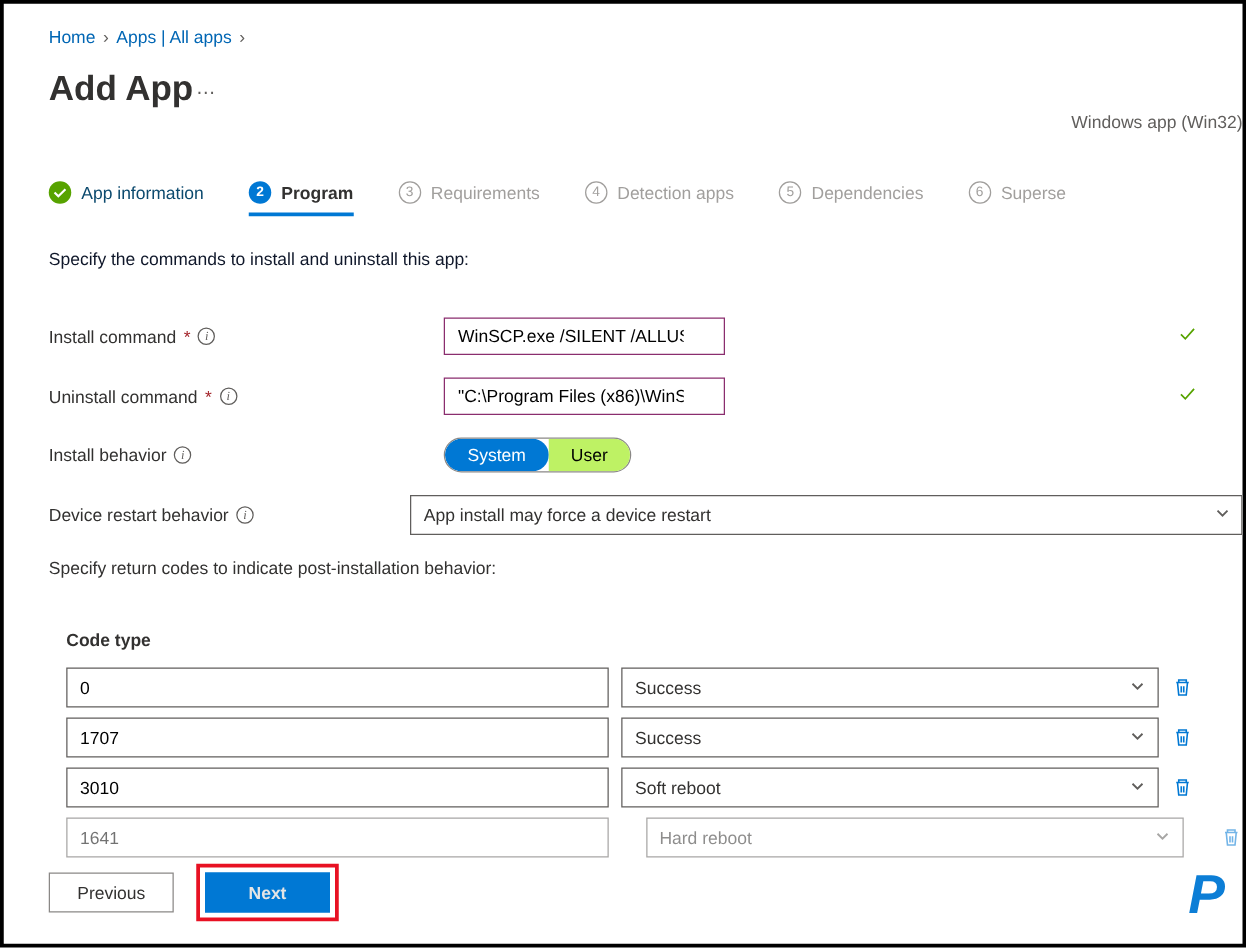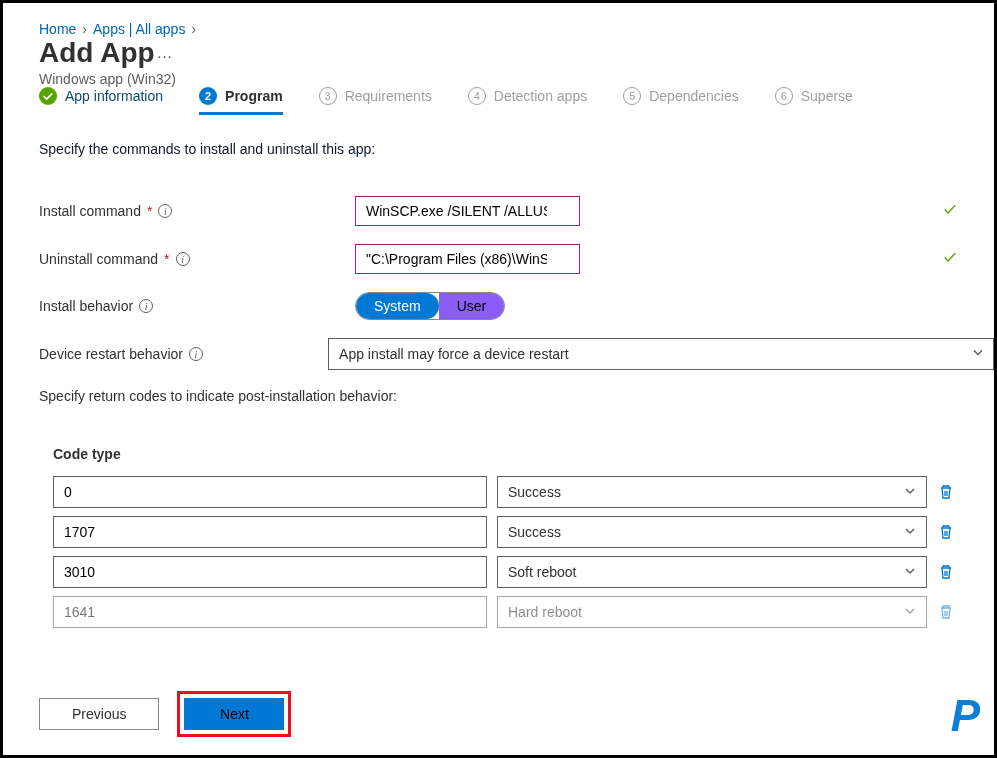--- a/index.html
+++ b/index.html
@@ -17,35 +17,38 @@
   .content-wrap {
     padding: 18px 0 0 36px;
     position: relative;
     height: 100%;
   }
   .breadcrumb {
     font-size: 14px;
     display: flex;
     align-items: center;
     gap: 6px;
+    margin-bottom: 18px;
   }
   .breadcrumb a { color: #0066b4; text-decoration: none; cursor: pointer; }
   .breadcrumb .chev { color: #605e5c; }
   .page-title {
     font-size: 28px;
     font-weight: 600;
     color: #323130;
     display: inline-block;
   }
   .title-row { display: flex; align-items: center; gap: 2px; }
   .more-dots { color: #605e5c; font-size: 16px; cursor: pointer; }
   .subtitle {
     font-size: 14px;
     color: #605e5c;
     margin-top: 2px;
+    margin-bottom: 40px;
+    text-align: right;
   }
   .tabs {
     display: flex;
     align-items: center;
     gap: 36px;
     border-bottom: none;
     margin-bottom: 28px;
   }
   .tab {
     display: flex;
@@ -124,21 +127,21 @@
     border: 1px solid #8a8886;
     border-radius: 16px;
     overflow: hidden;
     height: 28px;
   }
   .toggle-btn {
     padding: 0 18px;
     font-size: 14px;
     display: flex; align-items: center;
     cursor: pointer;
-    background: #8b5cf6;
+    background: #bef264;
     border: none;
   }
   .toggle-btn.active {
     background: #0078d4;
     color: #fff;
     border-radius: 16px;
   }
   .select-wrap {
     width: 728px;
     position: relative;
@@ -211,54 +214,54 @@
   .footer-bar {
     position: absolute;
     bottom: 18px;
     left: 36px;
     display: flex;
     gap: 18px;
     align-items: center;
   }
   .btn {
     height: 32px;
-    padding: 0 32px;
+    padding: 0 12px;
     font-size: 14px;
     font-family: inherit;
     cursor: pointer;
     min-width: 100px;
   }
   .btn-default {
     background: #fff;
     border: 1px solid #8a8886;
     color: #323130;
   }
   .btn-primary {
     background: #0078d4;
     border: 1px solid #0078d4;
-    color: #000000;
-    font-weight: 400;
+    color: #e5e5e5;
+    font-weight: 700;
   }
   .next-highlight {
     border: 3px solid #e81123;
     padding: 4px;
     display: inline-flex;
   }
   .logo-watermark {
     position: absolute;
     right: 14px; bottom: 14px;
     font-size: 44px; font-weight: 700;
     color: #0078d4;
     font-style: italic;
     opacity: 0.95;
   }
   svg.chev-down { width: 12px; height: 12px; }
   svg.check-svg { width: 14px; height: 14px; }
   svg.trash-svg { width: 16px; height: 16px; }
-  .fade-row { opacity: 0.55; }
+  .fade-row { opacity: 0.55; justify-content: space-between; }
 </style>
 </head>
 <body>
 
 <div class="content-wrap">
 
   <div class="breadcrumb">
     <a>Home</a>
     <span class="chev">›</span>
     <a>Apps | All apps</a>

